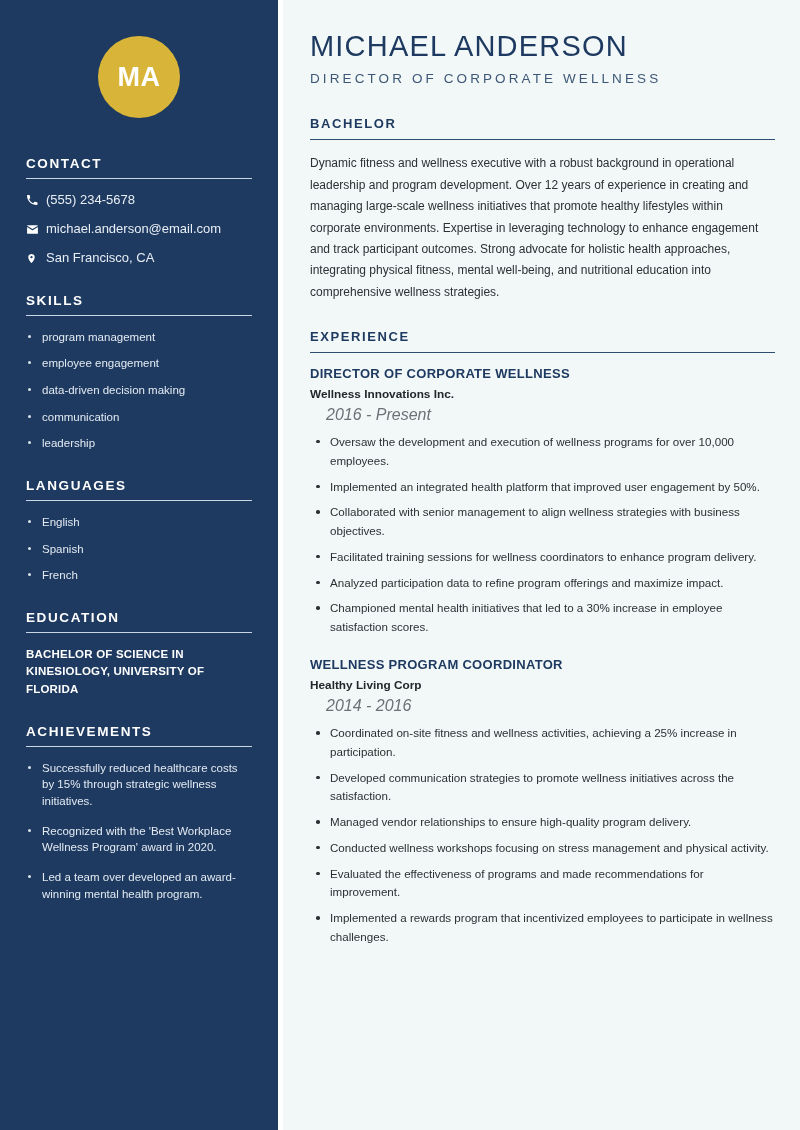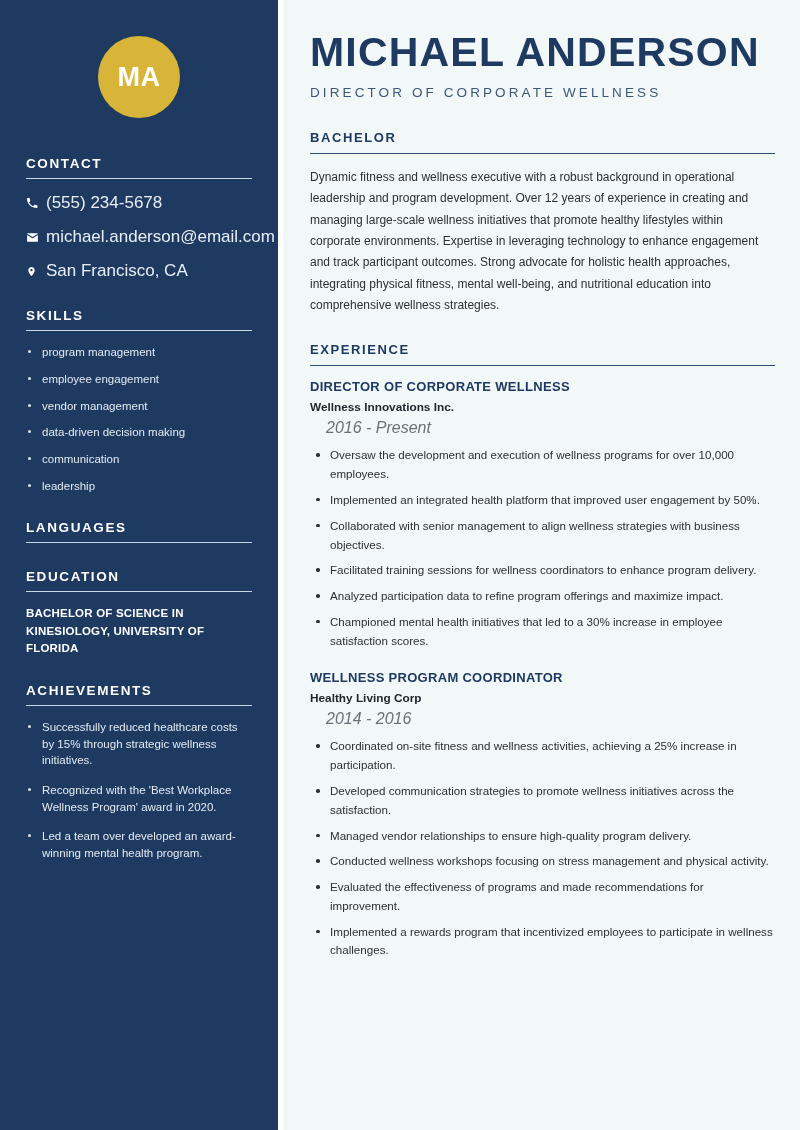--- a/index.html
+++ b/index.html
@@ -60,21 +60,21 @@
   .side-rule {
     height: 1px;
     background: #c9d6e4;
     margin-bottom: 13px;
   }
 
   .contact-row {
     display: flex;
     align-items: center;
     margin-bottom: 12px;
-    font-size: 17px;
+    font-size: 13px;
     color: #e8eef5;
   }
   .contact-icon {
     width: 20px;
     flex: 0 0 20px;
     display: flex;
     align-items: center;
     color: #ffffff;
   }
   .contact-icon svg { display: block; }
@@ -117,22 +117,22 @@
     background: #ffffff;
   }
 
   .main {
     flex: 1 1 auto;
     padding: 30px 25px 30px 27px;
     background: #f2f7f8;
   }
 
   .name {
-    font-size: 41px;
-    font-weight: bold;
+    font-size: 29px;
+    font-weight: normal;
     color: #1e3a60;
     letter-spacing: 1.2px;
     line-height: 1.12;
   }
   .job-title-top {
     font-size: 13.5px;
     color: #3d5876;
     letter-spacing: 3.1px;
     margin-top: 9px;
     margin-bottom: 30px;
@@ -246,30 +246,34 @@
         <span class="contact-text">San Francisco, CA</span>
       </div>
     </section>
 
     <section class="side-section">
       <div class="side-heading">SKILLS</div>
       <div class="side-rule"></div>
       <ul class="side-list">
         <li>program management</li>
         <li>employee engagement</li>
-        <li>vendor management</li>
         <li>data-driven decision making</li>
         <li>communication</li>
         <li>leadership</li>
       </ul>
     </section>
 
     <section class="side-section">
       <div class="side-heading">LANGUAGES</div>
       <div class="side-rule"></div>
+      <ul class="side-list">
+        <li>English</li>
+        <li>Spanish</li>
+        <li>French</li>
+      </ul>
     </section>
 
     <section class="side-section">
       <div class="side-heading">EDUCATION</div>
       <div class="side-rule"></div>
       <div class="edu-item">BACHELOR OF SCIENCE IN KINESIOLOGY, UNIVERSITY OF FLORIDA</div>
     </section>
 
     <section class="side-section">
       <div class="side-heading">ACHIEVEMENTS</div>

